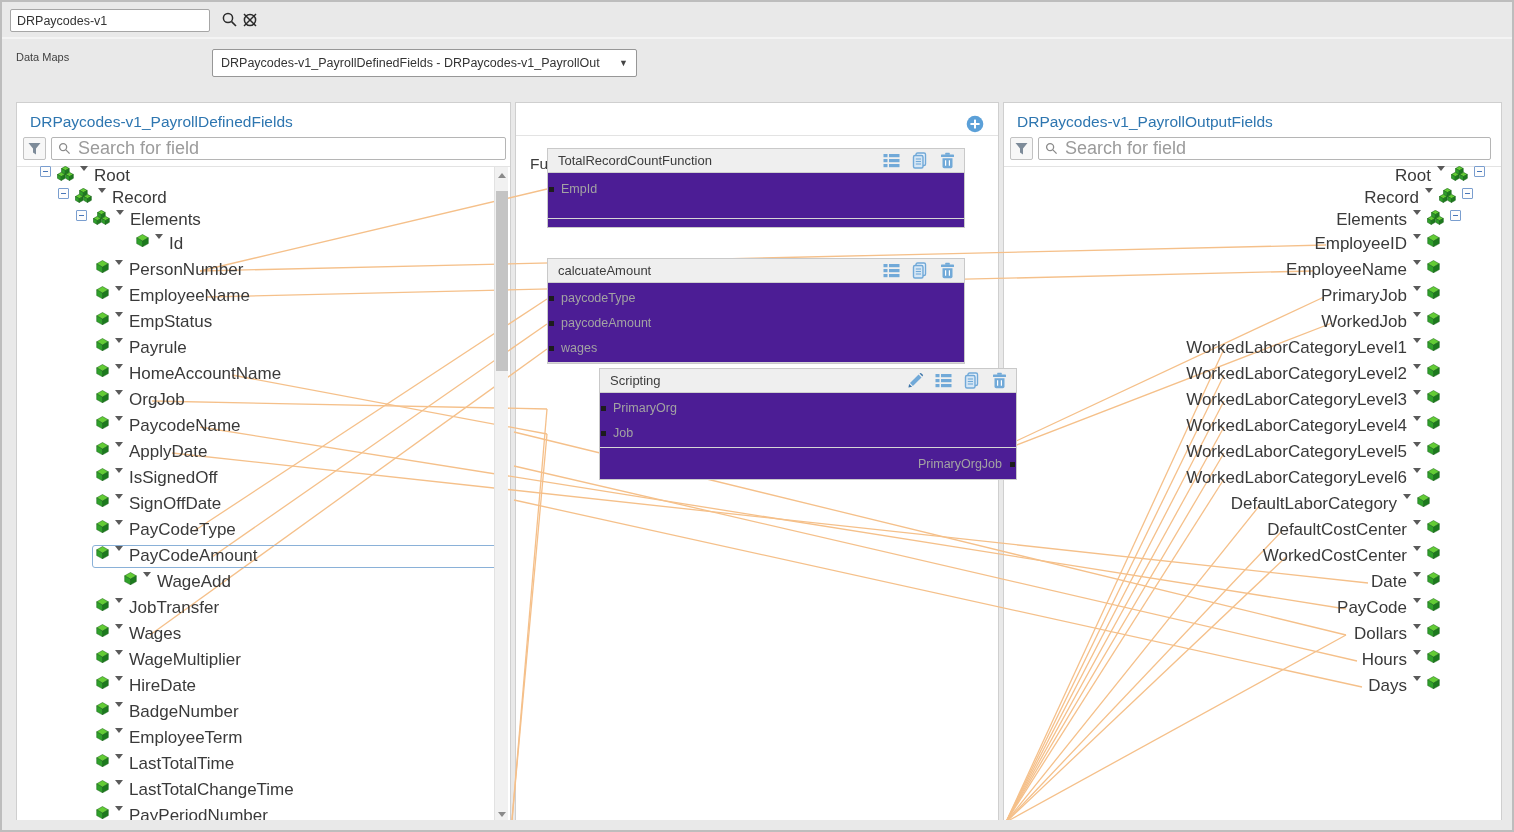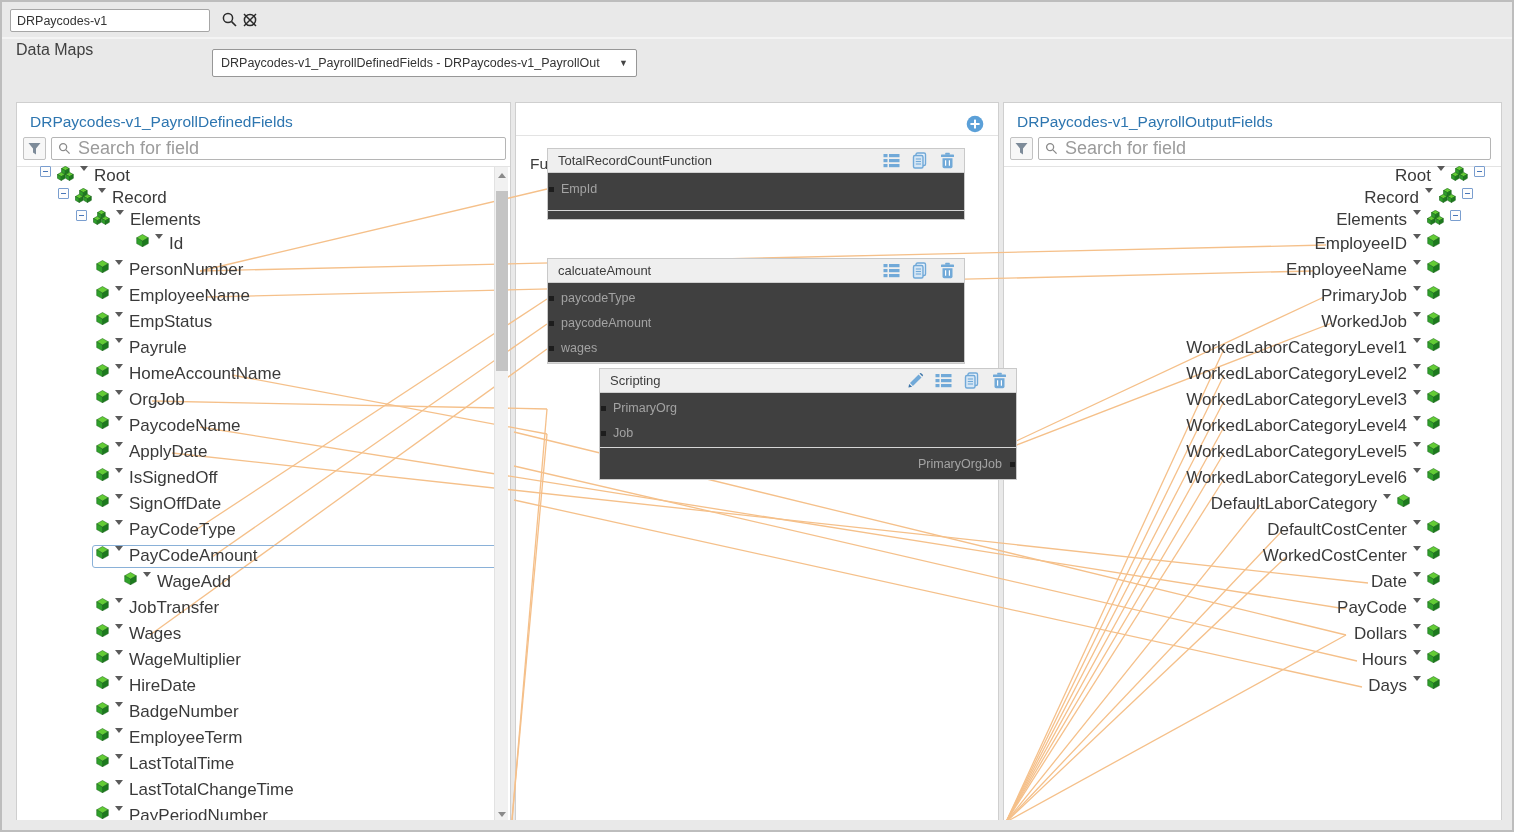--- a/index.html
+++ b/index.html
@@ -11,21 +11,21 @@
     overflow:hidden;
   }
   
   #topbar{position:absolute;left:0;top:0;width:100%;height:37px;background:#e9e9e9;border-bottom:2px solid #f4f4f4;}
   #top-search{position:absolute;left:8px;top:7px;width:200px;height:23px;border:1px solid #a6a6a6;border-radius:2px;
     font-family:"Liberation Sans",sans-serif;font-size:12.5px;color:#333;padding:0 6px;background:#fff;outline:none;}
   .top-icon{position:absolute;top:9px;width:18px;height:18px;cursor:pointer;}
   #icon-search{left:219px;}
   #icon-clear{left:239px;}
   
-  #datamaps-label{position:absolute;left:14px;top:39px;font-size:16px;color:#3f3f3f;}
+  #datamaps-label{position:absolute;left:14px;top:49px;font-size:11px;color:#3f3f3f;}
   #datamaps-select{position:absolute;left:210px;top:47px;width:425px;height:28px;background:#fff;border:1px solid #979797;
     border-radius:2px;font-size:12.5px;color:#333;display:flex;align-items:center;padding:0 8px;cursor:pointer;}
   #datamaps-select .dd-text{flex:1;white-space:nowrap;overflow:hidden;}
   #datamaps-select .dd-caret{font-size:9px;color:#444;margin-left:6px;}
   
   .panel{position:absolute;top:100px;height:721px;background:#fff;border:1px solid #cfcfcf;z-index:1;}
   #panel-left{left:14px;width:495px;}
   #panel-mid{left:513px;width:484px;}
   #panel-right{left:1001px;width:499px;}
   .panel-title{position:absolute;top:10px;font-size:15.5px;color:#2e76b0;white-space:nowrap;}
@@ -56,21 +56,21 @@
   .expand-box{width:11px;height:11px;border:1px solid #7a9ecf;border-radius:1px;background:#fdfdfd;position:relative;flex:none;}
   .expand-box::after{content:"";position:absolute;left:2px;top:4px;width:5px;height:1px;background:#4a77b8;}
   .sel-rect{position:absolute;border:1px solid #8ab1d8;border-radius:3px;pointer-events:none;}
   
   #lscroll{position:absolute;left:492px;top:165px;width:14px;height:655px;background:#f1f1f1;border-left:1px solid #e2e2e2;z-index:4;}
   #lscroll .arr{position:absolute;left:0;width:14px;height:16px;display:flex;align-items:center;justify-content:center;cursor:pointer;}
   #lscroll .tri-up{width:0;height:0;border-left:4px solid transparent;border-right:4px solid transparent;border-bottom:5px solid #8a8a8a;}
   #lscroll .tri-dn{width:0;height:0;border-left:4px solid transparent;border-right:4px solid transparent;border-top:5px solid #8a8a8a;}
   #lscroll .thumb{position:absolute;left:1px;top:24px;width:12px;height:180px;background:#c4c4c4;cursor:pointer;}
   
-  .funcbox{position:absolute;width:418px;background:#404040;border:1px solid #c9c9c9;z-index:4;}
+  .funcbox{position:absolute;width:418px;background:#4c1d95;border:1px solid #c9c9c9;z-index:4;}
   .funcbox .fhead{height:24px;background:#efefef;border-bottom:1px solid #cfcfcf;display:flex;align-items:center;padding:0 8px 0 10px;}
   .funcbox .fname{flex:1;font-size:13px;color:#3c3c3c;white-space:nowrap;overflow:hidden;}
   .funcbox .ficons{display:flex;gap:11px;align-items:center;}
   .funcbox .ficons span{width:17px;height:17px;display:inline-block;cursor:pointer;}
   .funcbox .fbody{position:relative;border-bottom:1px solid #d6d6d6;}
   .funcbox .frow{position:absolute;left:13px;font-size:12.5px;color:#a3a3a3;transform:translateY(-50%);}
   .funcbox .fout{position:relative;}
   .funcbox .fout .olabel{position:absolute;right:14px;font-size:12.5px;color:#a3a3a3;transform:translateY(-50%);}
   .sq{position:absolute;width:5px;height:5px;background:#1d1d1d;}
   .bottom-strip{position:absolute;left:0;bottom:0;width:100%;height:10px;background:#e9e9e9;z-index:5;}
@@ -605,21 +605,21 @@
       </div>
       <div class="trow right" style="top: 366px; padding-right: 62px;">
         <span>WorkedLaborCategoryLevel6</span>
         <span class="caret-down"></span>
         <svg width="13" height="13" viewBox="0 0 13 13">
     <polygon points="6.5,0.5 12.3,3.8 6.5,7.1 0.7,3.8" fill="#63cc35" stroke="#176317" stroke-width="0.5"></polygon>
     <polygon points="0.7,3.8 6.5,7.1 6.5,12.8 0.7,9.6" fill="#2fa02a" stroke="#176317" stroke-width="0.5"></polygon>
     <polygon points="12.3,3.8 12.3,9.6 6.5,12.8 6.5,7.1" fill="#1c7a1d" stroke="#176317" stroke-width="0.5"></polygon>
   </svg>
       </div>
-      <div class="trow right" style="top: 392px; padding-right: 92px;">
+      <div class="trow right" style="top: 392px; padding-right: 72px;">
         <span>DefaultLaborCategory</span>
         <span class="caret-down"></span>
         <svg width="13" height="13" viewBox="0 0 13 13">
     <polygon points="6.5,0.5 12.3,3.8 6.5,7.1 0.7,3.8" fill="#63cc35" stroke="#176317" stroke-width="0.5"></polygon>
     <polygon points="0.7,3.8 6.5,7.1 6.5,12.8 0.7,9.6" fill="#2fa02a" stroke="#176317" stroke-width="0.5"></polygon>
     <polygon points="12.3,3.8 12.3,9.6 6.5,12.8 6.5,7.1" fill="#1c7a1d" stroke="#176317" stroke-width="0.5"></polygon>
   </svg>
       </div>
       <div class="trow right" style="top: 418px; padding-right: 62px;">
         <span>DefaultCostCenter</span>
@@ -708,21 +708,21 @@
   </svg></span>
             <span><svg width="17" height="17" viewBox="0 0 17 17">
     <rect x="2" y="2.6" width="13" height="2.4" rx="0.6" fill="#71a9d8"></rect>
     <rect x="6.2" y="0.8" width="4.6" height="2" rx="0.6" fill="#71a9d8"></rect>
     <path d="M3.5 6.2 H13.5 V14.6 a1.6 1.6 0 0 1 -1.6 1.6 H5.1 a1.6 1.6 0 0 1 -1.6 -1.6 Z" fill="#71a9d8"></path>
     <line x1="6.6" y1="8.2" x2="6.6" y2="13.8" stroke="#fff" stroke-width="1.2"></line>
     <line x1="10.4" y1="8.2" x2="10.4" y2="13.8" stroke="#fff" stroke-width="1.2"></line>
   </svg></span>
           </span>
     </div>
-    <div class="fbody" style="height:38px">
+    <div class="fbody" style="height:46px">
           <span class="sq" style="left:1px;top:14px"></span>
      <div class="frow" style="top:16px">EmpId</div>
         </div>
     <div class="fout" style="height:8px"></div>
       </div>
       <div class="funcbox" style="left: 545px; top: 256px;">
     <div class="fhead">
       <span class="fname">calcuateAmount</span>
       <span class="ficons">
             <span><svg width="17" height="17" viewBox="0 0 17 17">

